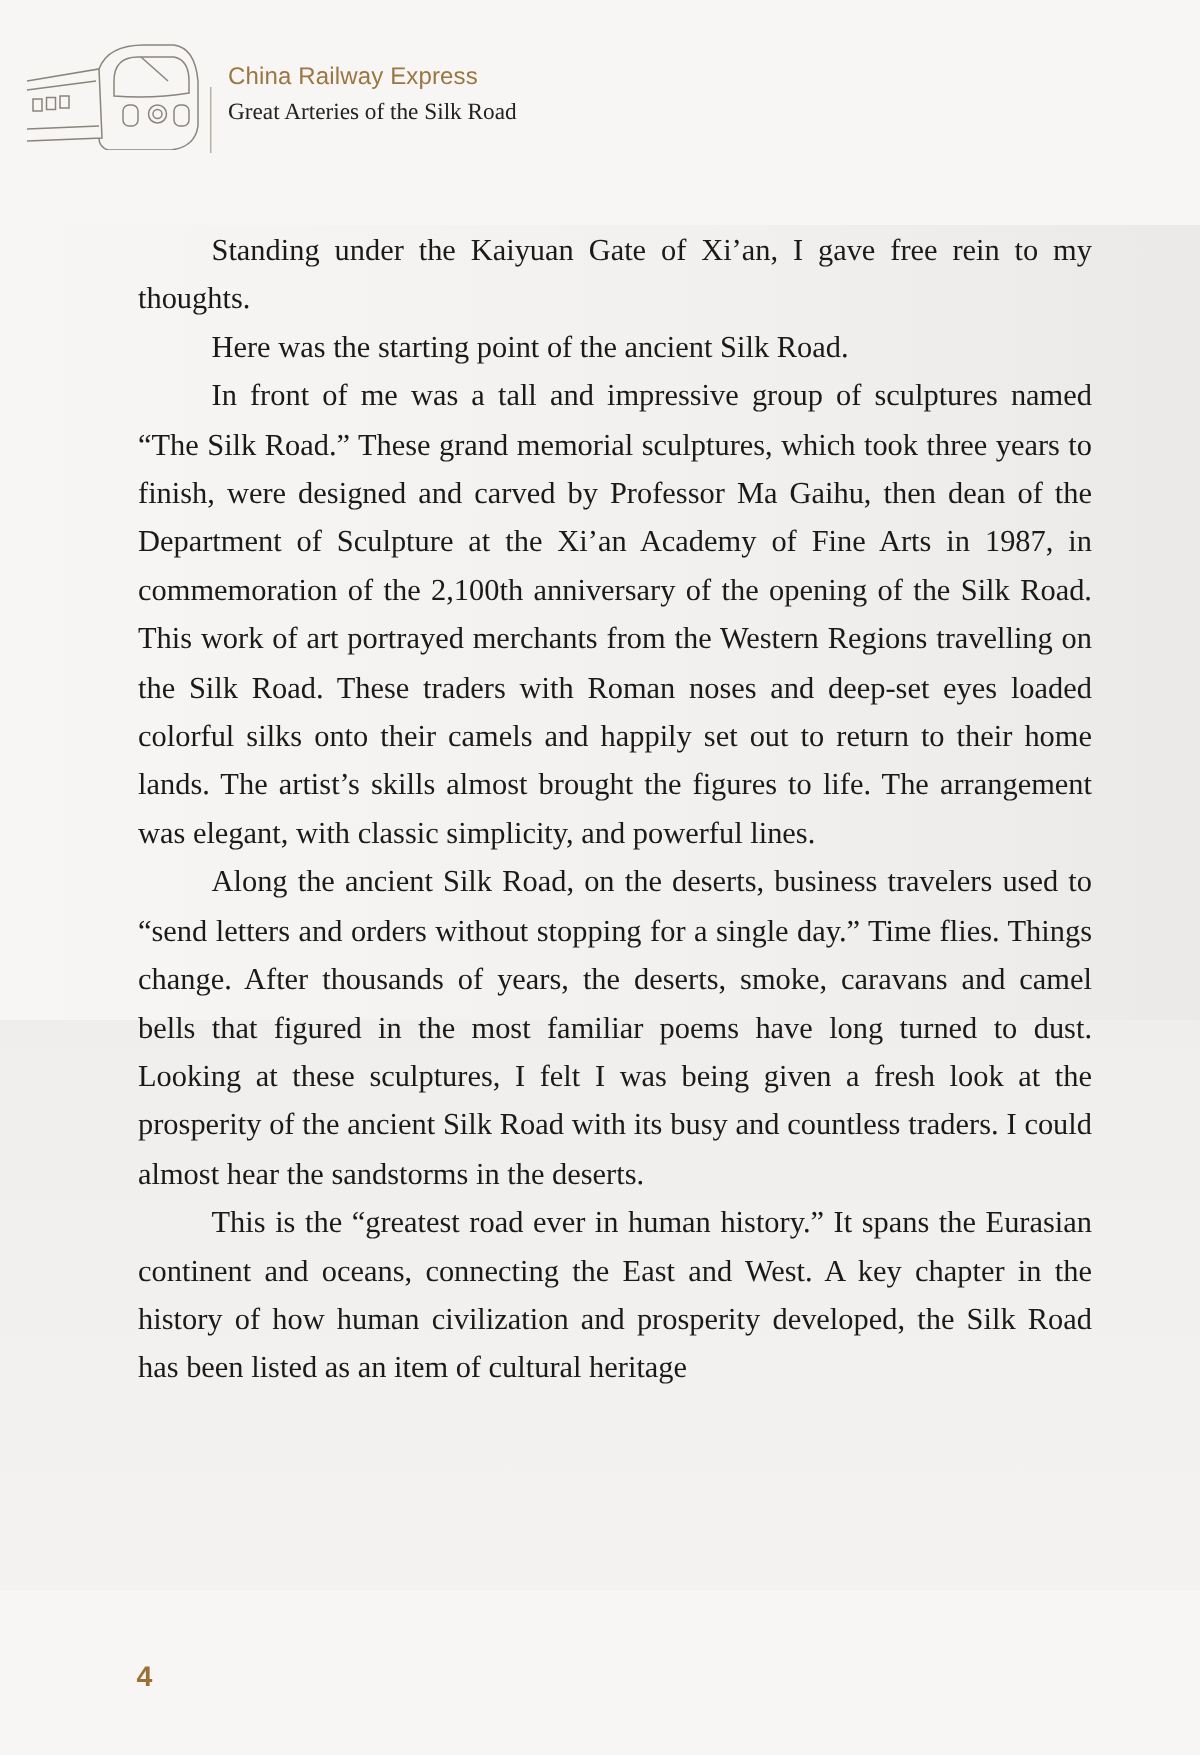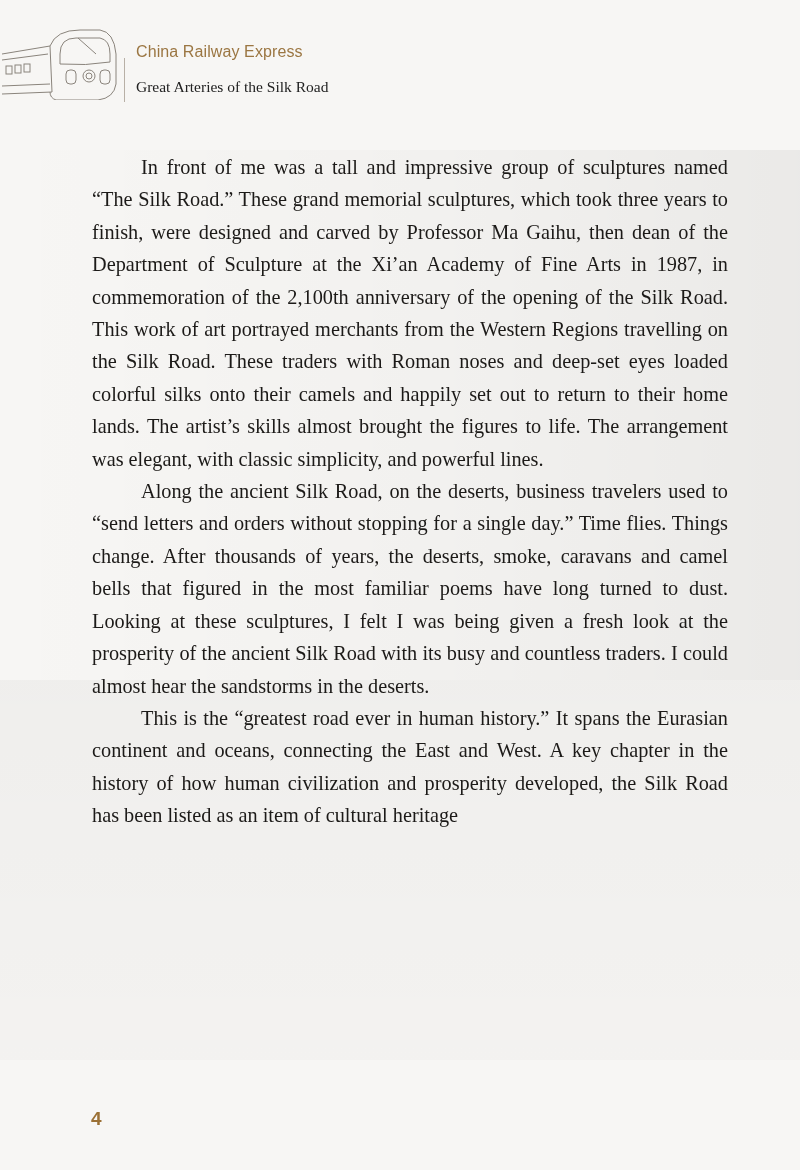--- a/index.html
+++ b/index.html
@@ -11,38 +11,38 @@
       font-family: "Liberation Serif", "DejaVu Serif", serif;
       color: #1c1a18;
     }
     .bleed {
       position: absolute; left: 0; right: 0;
       pointer-events: none;
     }
     .bleed-1 { top: 150px; height: 530px; background: linear-gradient(90deg, rgba(0,0,0,0.0) 0%, rgba(0,0,0,0.025) 60%, rgba(0,0,0,0.05) 100%); }
     .bleed-2 { top: 680px; height: 380px; background: linear-gradient(180deg, rgba(0,0,0,0.03), rgba(0,0,0,0.015)); }
     .header {
-      position: absolute; left: 0; top: 20px; height: 80px; width: 400px;
+      position: absolute; left: 16px; top: 20px; height: 80px; width: 400px;
     }
     .train {
       position: absolute; left: 0; top: 4px; width: 122px; height: 76px;
     }
     .header-divider {
       position: absolute; left: 124px; top: 38px; width: 1px; height: 44px;
       background: #b8b0a6;
     }
     .series-title {
       position: absolute; left: 136px; top: 23px;
       font-family: "Liberation Sans", "DejaVu Sans", sans-serif;
       font-size: 16px; color: #9b7642; letter-spacing: 0.1px;
     }
     .book-title {
       position: absolute; left: 136px; top: 46px;
       font-family: "Liberation Serif", serif;
-      font-size: 15.5px; color: #222; margin-top: 12px;
+      font-size: 15.5px; color: #222;
     }
     .body-text {
       position: absolute; left: 92px; top: 151px; width: 636px;
       font-size: 20.3px; line-height: 32.4px;
       text-align: justify;
     }
     .body-text p { margin: 0; text-indent: 49px; }
     .body-text p.cont { text-indent: 0; }
     .page-number {
       position: absolute; left: 91px; top: 1108px;
@@ -71,18 +71,20 @@
     <circle cx="89" cy="52" r="6"></circle>
     <circle cx="89" cy="52" r="3"></circle>
     <rect x="100" y="46" width="10" height="14" rx="4"></rect>
   </svg>
   <div class="header-divider"></div>
   <div class="series-title">China Railway Express</div>
   <div class="book-title">Great Arteries of the Silk Road</div>
 </div>
 
 <div class="body-text">
+  <p>Standing under the Kaiyuan Gate of Xi’an, I gave free rein to my thoughts.</p>
+  <p>Here was the starting point of the ancient Silk Road.</p>
   <p>In front of me was a tall and impressive group of sculptures named “The Silk Road.” These grand memorial sculptures, which took three years to finish, were designed and carved by Professor Ma Gaihu, then dean of the Department of Sculpture at the Xi’an Academy of Fine Arts in 1987, in commemoration of the 2,100th anniversary of the opening of the Silk Road. This work of art portrayed merchants from the Western Regions travelling on the Silk Road. These traders with Roman noses and deep-set eyes loaded colorful silks onto their camels and happily set out to return to their home lands. The artist’s skills almost brought the figures to life. The arrangement was elegant, with classic simplicity, and powerful lines.</p>
   <p>Along the ancient Silk Road, on the deserts, business travelers used to “send letters and orders without stopping for a single day.” Time flies. Things change. After thousands of years, the deserts, smoke, caravans and camel bells that figured in the most familiar poems have long turned to dust. Looking at these sculptures, I felt I was being given a fresh look at the prosperity of the ancient Silk Road with its busy and countless traders. I could almost hear the sandstorms in the deserts.</p>
   <p>This is the “greatest road ever in human history.” It spans the Eurasian continent and oceans, connecting the East and West. A key chapter in the history of how human civilization and prosperity developed, the Silk Road has been listed as an item of cultural heritage</p>
 </div>
 
 <div class="page-number">4</div>
 
 </body></html>

